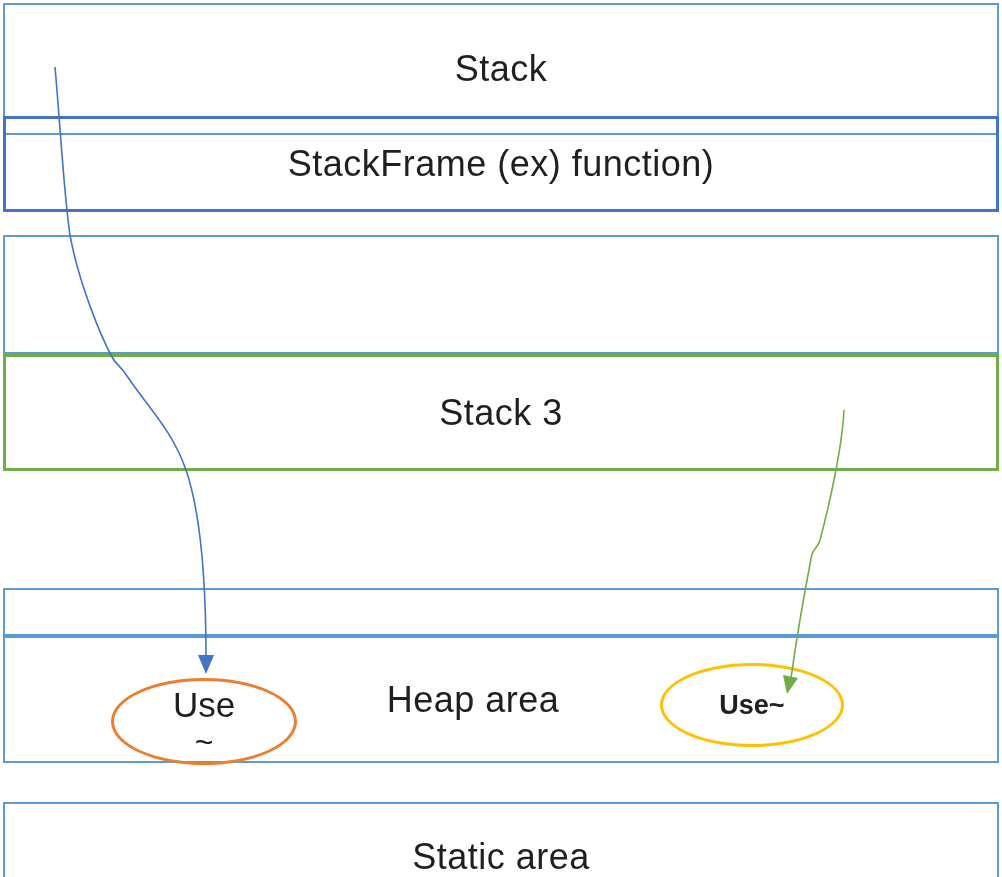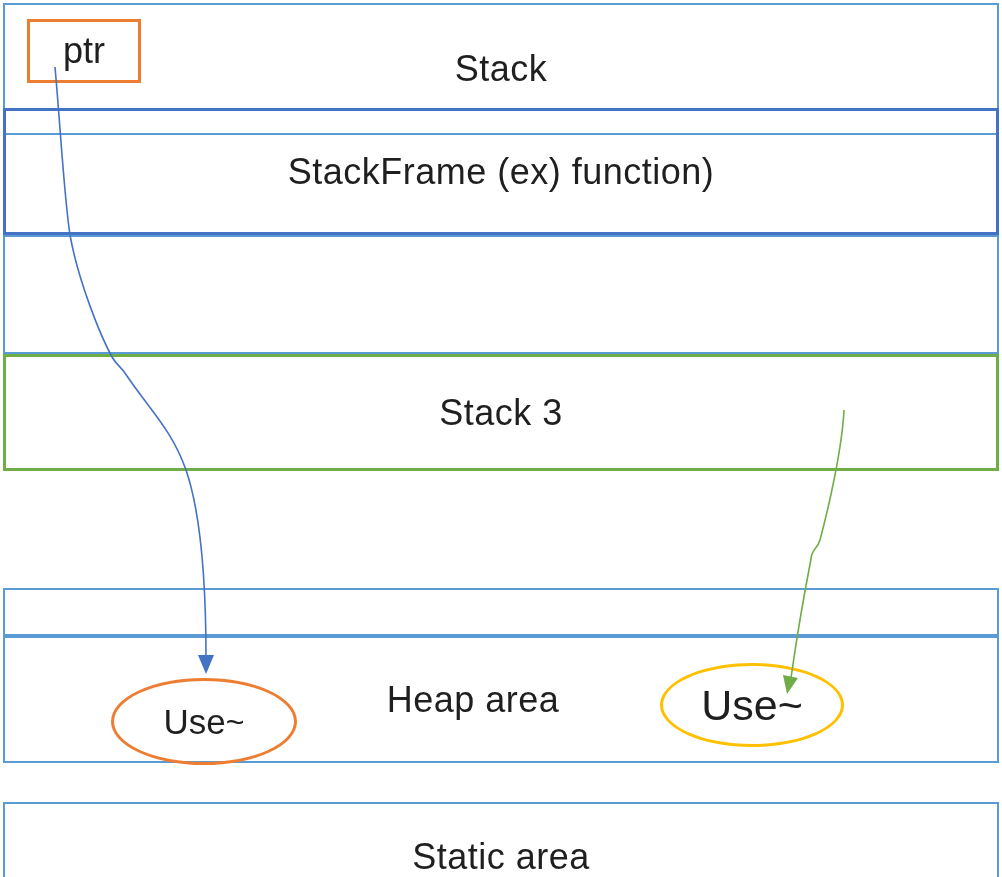--- a/index.html
+++ b/index.html
@@ -29,53 +29,53 @@
   .row .lbl{
     font-size:36px;
     letter-spacing:0.5px;
     white-space:nowrap;
   }
   .b-lblue{border:2px solid var(--c-lightblue);z-index:1;}
   .b-dblue{border:3px solid var(--c-darkblue);z-index:2;}
   .b-green{border:3px solid var(--c-green);z-index:2;}
 
   #row-stack        {top:3px;height:132px;}
-  #row-stackframe   {top:108px;height:127px;}
+  #row-stackframe   {top:116px;height:96px;}
   #row-empty1       {top:235px;height:119px;}
   #row-stack2       {top:354px;height:117px;}
   #row-stack2-frame {top:471px;height:117px;}
   #row-empty2       {top:588px;height:48px;}
   #row-heap         {top:636px;height:127px;}
   #row-static       {top:802px;height:110px;}
 
   #row-heap .lbl{transform:translateX(-28px);}
 
   #ptr-box{
     position:absolute;left:27px;top:19px;width:114px;height:64px;
     box-sizing:border-box;border:3px solid var(--c-orange);
     display:flex;align-items:center;justify-content:center;
     font-size:36px;z-index:3;background:transparent;
   }
 
   .ellipse{
     position:absolute;box-sizing:border-box;border-radius:50%;
-    display:flex;flex-direction:row;align-items:center;justify-content:center;
+    display:flex;flex-direction:column;align-items:center;justify-content:center;
     z-index:4;background:transparent;text-align:left;
   }
   #ellipse-left{
     left:111px;top:678px;width:186px;height:87px;
     border:3px solid var(--c-orange);
   }
   #ellipse-left .l1{font-size:35px;line-height:40px;}
   #ellipse-left .l2{font-size:32px;line-height:34px;}
   #ellipse-right{
     left:660px;top:663px;width:184px;height:84px;
     border:3px solid var(--c-yellow);
   }
-  #ellipse-right .l1{font-size:43px;}
+  #ellipse-right .l1{font-size:27px;font-weight:bold;}
 
   #arrow-layer{
     position:absolute;left:0;top:0;width:1002px;height:877px;
     z-index:5;pointer-events:none;
   }
   .arrow-blue{stroke:var(--c-darkblue);fill:none;stroke-width:1.6;}
   .arrow-blue-head{fill:var(--c-darkblue);stroke:none;}
   .arrow-green{stroke:var(--c-green);fill:none;stroke-width:1.6;}
   .arrow-green-head{fill:var(--c-green);stroke:none;}
 </style>
@@ -102,23 +102,20 @@
   <div class="row b-lblue" id="row-empty2"></div>
 
   <div class="row b-lblue" id="row-heap">
     <span class="lbl">Heap area</span>
   </div>
 
   <div class="row b-lblue" id="row-static">
     <span class="lbl">Static area</span>
   </div>
 
-  <div id="ptr-box">
-    <span>ptr</span>
-  </div>
 
   <div class="ellipse" id="ellipse-left">
     <span class="l1">Use</span>
     <span class="l2">~</span>
   </div>
 
   <div class="ellipse" id="ellipse-right">
     <span class="l1">Use~</span>
   </div>
 

